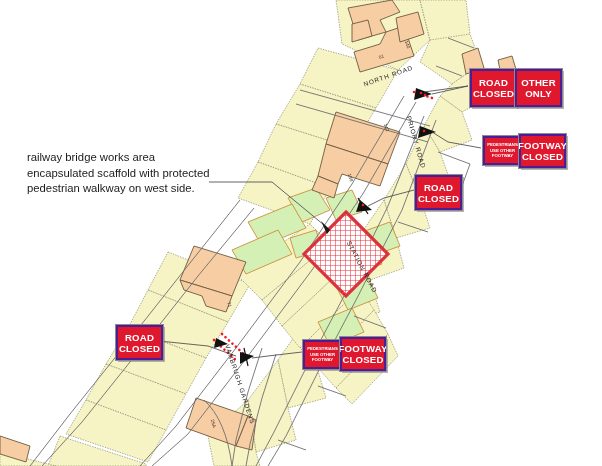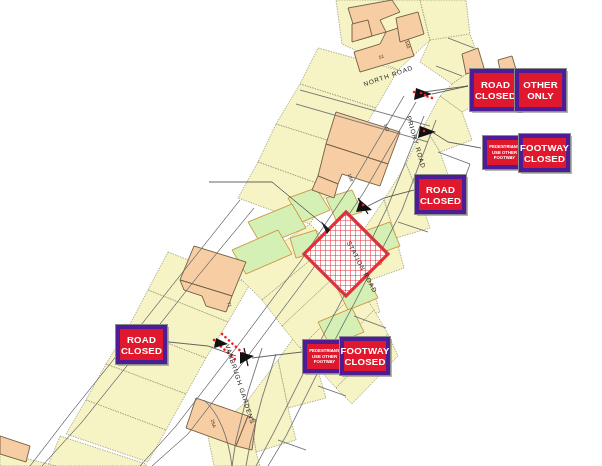--- a/index.html
+++ b/index.html
@@ -7,21 +7,21 @@
        font-family:"Liberation Sans",sans-serif;}
   #map-root{position:relative;width:602px;height:466px;background:#fff;}
   #map-svg{position:absolute;left:0;top:0;width:602px;height:466px;}
 
   
   .note{position:absolute;left:27px;top:150px;width:230px;
         font-size:11.3px;line-height:15.5px;color:#1a1a1a;
         font-family:"Liberation Sans",sans-serif;white-space:pre-line;}
 
   
-  .sign{position:absolute;background:#e0182d;border:4px solid #4c1d95;
+  .sign{position:absolute;background:#e0182d;border:2px solid #4c1d95;
         outline:1px solid #8c8c8c;
         box-shadow:2px 2px 0 rgba(120,120,120,.55);
         color:#ffffff;font-weight:bold;text-align:center;
         display:flex;align-items:center;justify-content:center;
         font-family:"Liberation Sans",sans-serif;
         letter-spacing:.2px;}
   .sign span{display:block;white-space:pre-line;}
   .sign.big{font-size:9.6px;line-height:11px;}
   .sign.small{font-size:4.3px;line-height:5.4px;letter-spacing:0;}
 </style>
@@ -187,20 +187,23 @@
     <g id="building-number-layer">
         <text x="382" y="58" transform="rotate(-20 382 58)" text-anchor="middle" fill="#3a3020" font-size="4.6" font-family="&quot;Liberation Sans&quot;, sans-serif">51</text>
         <text x="406" y="45" transform="rotate(72 406 45)" text-anchor="middle" fill="#3a3020" font-size="4.6" font-family="&quot;Liberation Sans&quot;, sans-serif">140</text>
         <text x="385" y="128" transform="rotate(72 385 128)" text-anchor="middle" fill="#3a3020" font-size="4.6" font-family="&quot;Liberation Sans&quot;, sans-serif">142</text>
         <text x="349" y="178" transform="rotate(72 349 178)" text-anchor="middle" fill="#3a3020" font-size="4.6" font-family="&quot;Liberation Sans&quot;, sans-serif">138</text>
         <text x="228" y="305" transform="rotate(72 228 305)" text-anchor="middle" fill="#3a3020" font-size="4.6" font-family="&quot;Liberation Sans&quot;, sans-serif">71</text>
         <text x="212" y="424" transform="rotate(72 212 424)" text-anchor="middle" fill="#3a3020" font-size="4.6" font-family="&quot;Liberation Sans&quot;, sans-serif">25A</text>
       </g>
   </svg>
 
+  <div class="note">railway bridge works area
+encapsulated scaffold with protected
+pedestrian walkway on west side.</div>
 
   <div id="sign-layer">
       <div class="sign big" style="left: 470px; top: 69px; width: 43px; height: 34px; background: rgb(224, 24, 45); color: rgb(255, 255, 255);">
         <span>ROAD
 CLOSED</span>
       </div>
       <div class="sign big" style="left: 515px; top: 69px; width: 43px; height: 34px; background: rgb(224, 24, 45); color: rgb(255, 255, 255);">
         <span>OTHER
 ONLY</span>
       </div>

